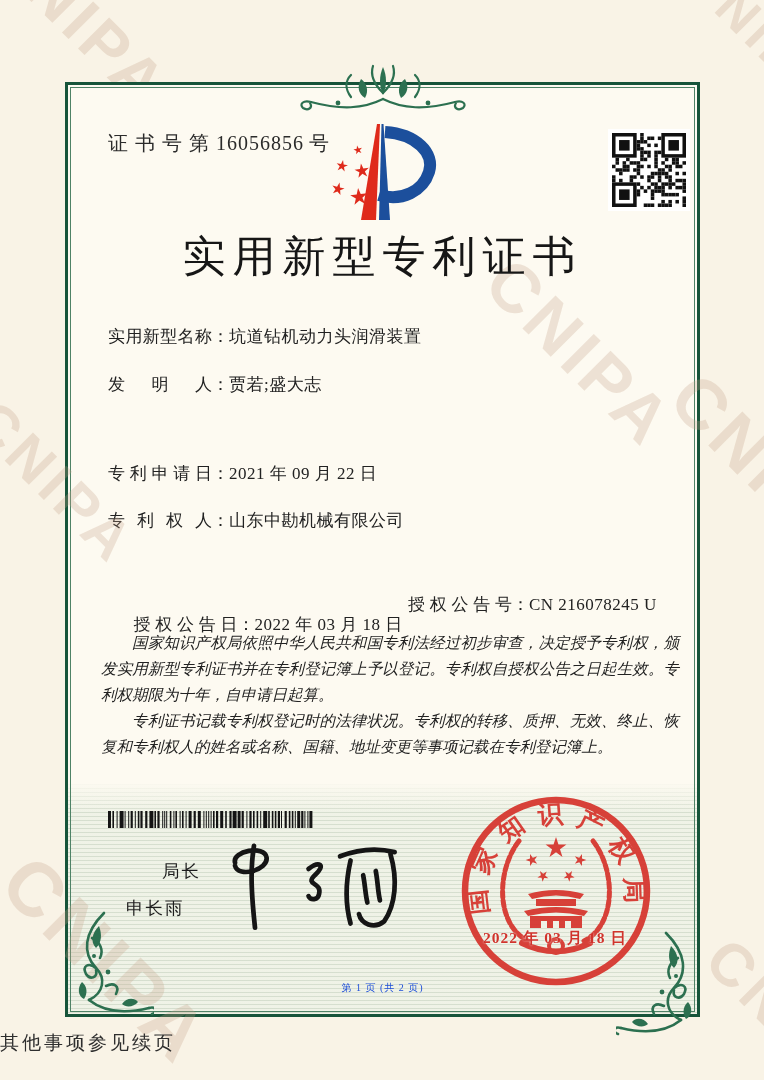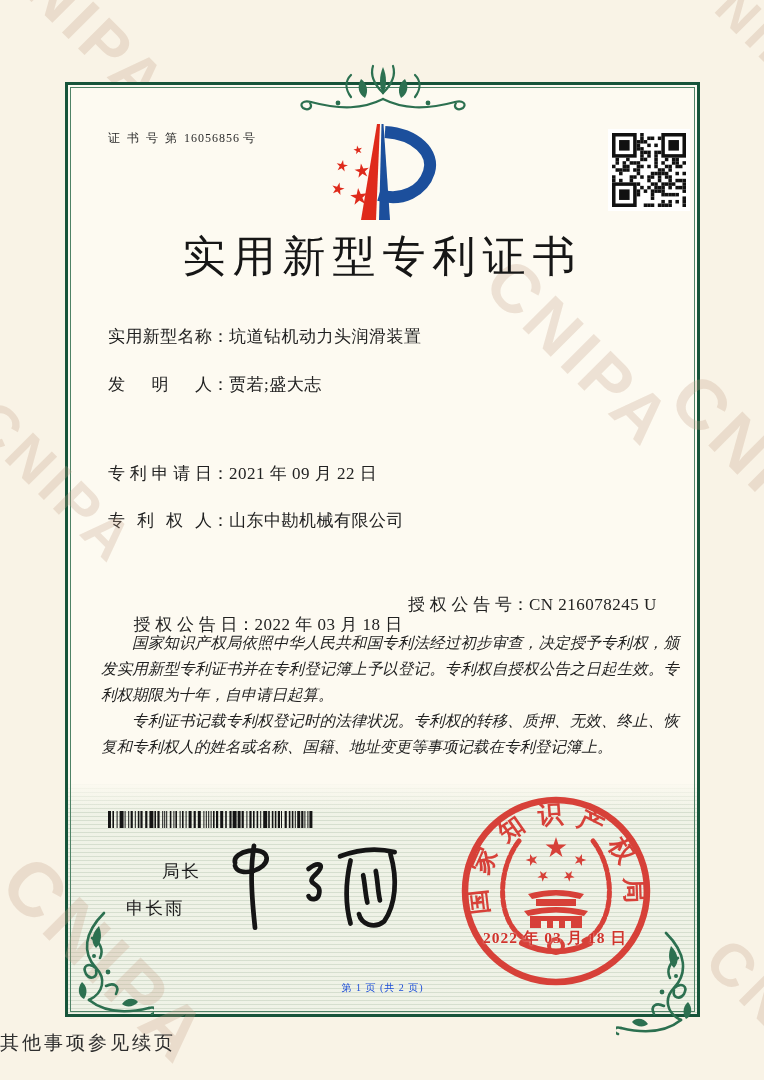--- a/index.html
+++ b/index.html
@@ -36,21 +36,21 @@
     background:
       linear-gradient(180deg, rgba(253,250,241,0.9) 0, rgba(253,250,241,0) 28px),
       repeating-linear-gradient(180deg,
         rgba(124,158,128,.30) 0px, rgba(124,158,128,.30) 1px,
         rgba(228,236,222,.55) 1px, rgba(228,236,222,.55) 4px);
     pointer-events:none;
   }
 
   
   .certno {
-    position:absolute; left:40px; top:45px; font-size:12px; color:#2b2b2b;
+    position:absolute; left:40px; top:45px; font-size:20px; color:#2b2b2b;
   }
   .certno .sp { letter-spacing:7px; }
   .certno .num { letter-spacing:1px; }
   .logo { position:absolute; left:247px; top:25px; }
   .qr { position:absolute; left:540px; top:44px; width:82px; height:82px;
         background:#fff; padding:4px; }
   .title {
     position:absolute; left:0; right:0; top:143px; text-align:center;
     font-size:43px; font-weight:normal; color:#161616; letter-spacing:7px;
   }

